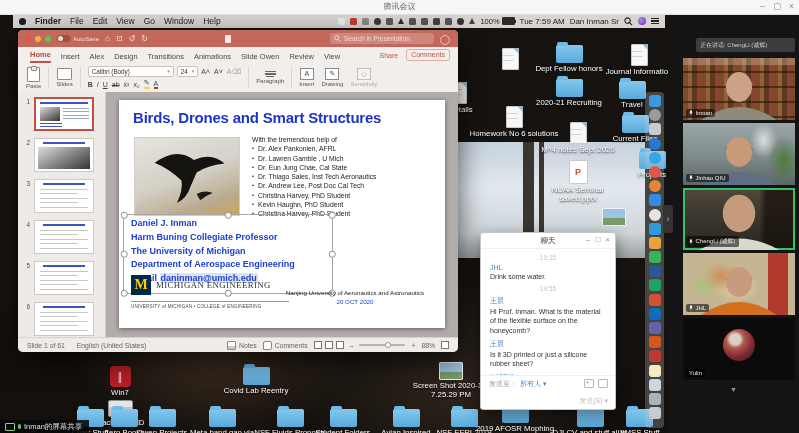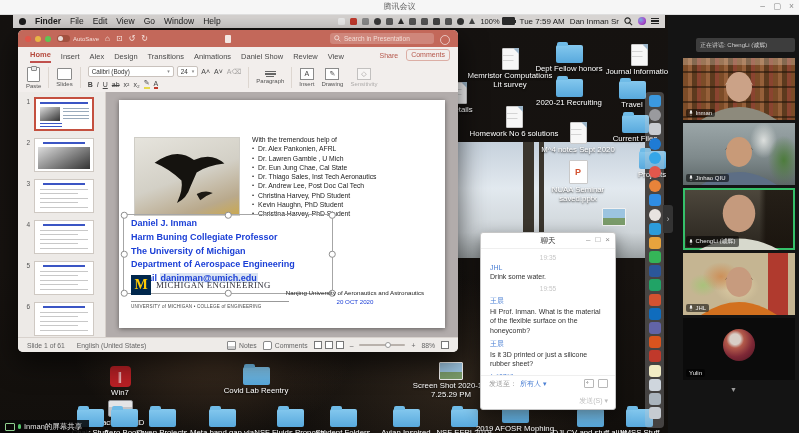--- a/index.html
+++ b/index.html
@@ -249,21 +249,20 @@
             <i></i>
             <i></i>
             <i></i>
           </span>
       </div>
     </div>
 
     <div id="desktop-icons">
         <div class="dicon" style="left: 466px; top: 34px; width: 88px;">
           <span class="ic-doc"></span>
-          <div class="dlabel">Memristor Computations Lit survey</div>
         </div>
         <div class="dicon" style="left: 524px; top: 28px; width: 90px;">
           <span class="ic-folder"></span>
           <div class="dlabel">Dept Fellow honors</div>
         </div>
         <div class="dicon" style="left: 600px; top: 30px; width: 78px;">
           <span class="ic-doc"></span>
           <div class="dlabel">Journal Information</div>
         </div>
         <div class="dicon" style="left: 524px; top: 62px; width: 90px;">
@@ -394,21 +393,21 @@
       </div>
 
       <div class="ppt-tabs">
         <span id="ppt-tabs-inner" style="display:flex;gap:10px;align-items:flex-end">
             <span class="tab active">Home</span>
             <span class="tab">Insert</span>
             <span class="tab">Alex</span>
             <span class="tab">Design</span>
             <span class="tab">Transitions</span>
             <span class="tab">Animations</span>
-            <span class="tab">Daniel Show</span>
+            <span class="tab">Slide Owen</span>
             <span class="tab">Review</span>
             <span class="tab">View</span>
           </span>
         <div class="tabs-right">
           <span>Share</span>
           <span class="comments-pill">Comments</span>
         </div>
       </div>
 
       <div class="ppt-toolbar">
@@ -536,20 +535,21 @@
                 <i class="t-line" style="left: 5px; top: 9px; width: 48px; height: 1px;"></i>
                 <i class="t-line" style="left: 5px; top: 13.4px; width: 38px; height: 1px;"></i>
                 <i class="t-line" style="left: 5px; top: 17.8px; width: 48px; height: 1px;"></i>
                 <i class="t-line" style="left: 5px; top: 22.2px; width: 38px; height: 1px;"></i>
                 <i class="t-line" style="left: 5px; top: 26.6px; width: 48px; height: 1px;"></i>
               </div>
             </div>
           </div>
         <div class="slide-area">
           <div class="slide">
+            <div class="slide-title">Birds, Drones and Smart Structures</div>
             <div class="bird-photo">
               <svg viewBox="0 0 100 70">
                 <path d="M13 20 Q38 2 57 17 Q77 8 91 21 Q72 23 60 31 L53 47 Q49 60 38 65 Q45 50 43 40 Q30 27 13 20 Z" fill="#15130f"></path>
                 <path d="M60 55 Q70 50 78 54 Q70 57 64 62 Z" fill="#1d1a14"></path>
               </svg>
             </div>
             <div class="help-block">
               <div class="help-heading">With the tremendous help of</div>
               <div id="helpers">
                   <div class="helper">

